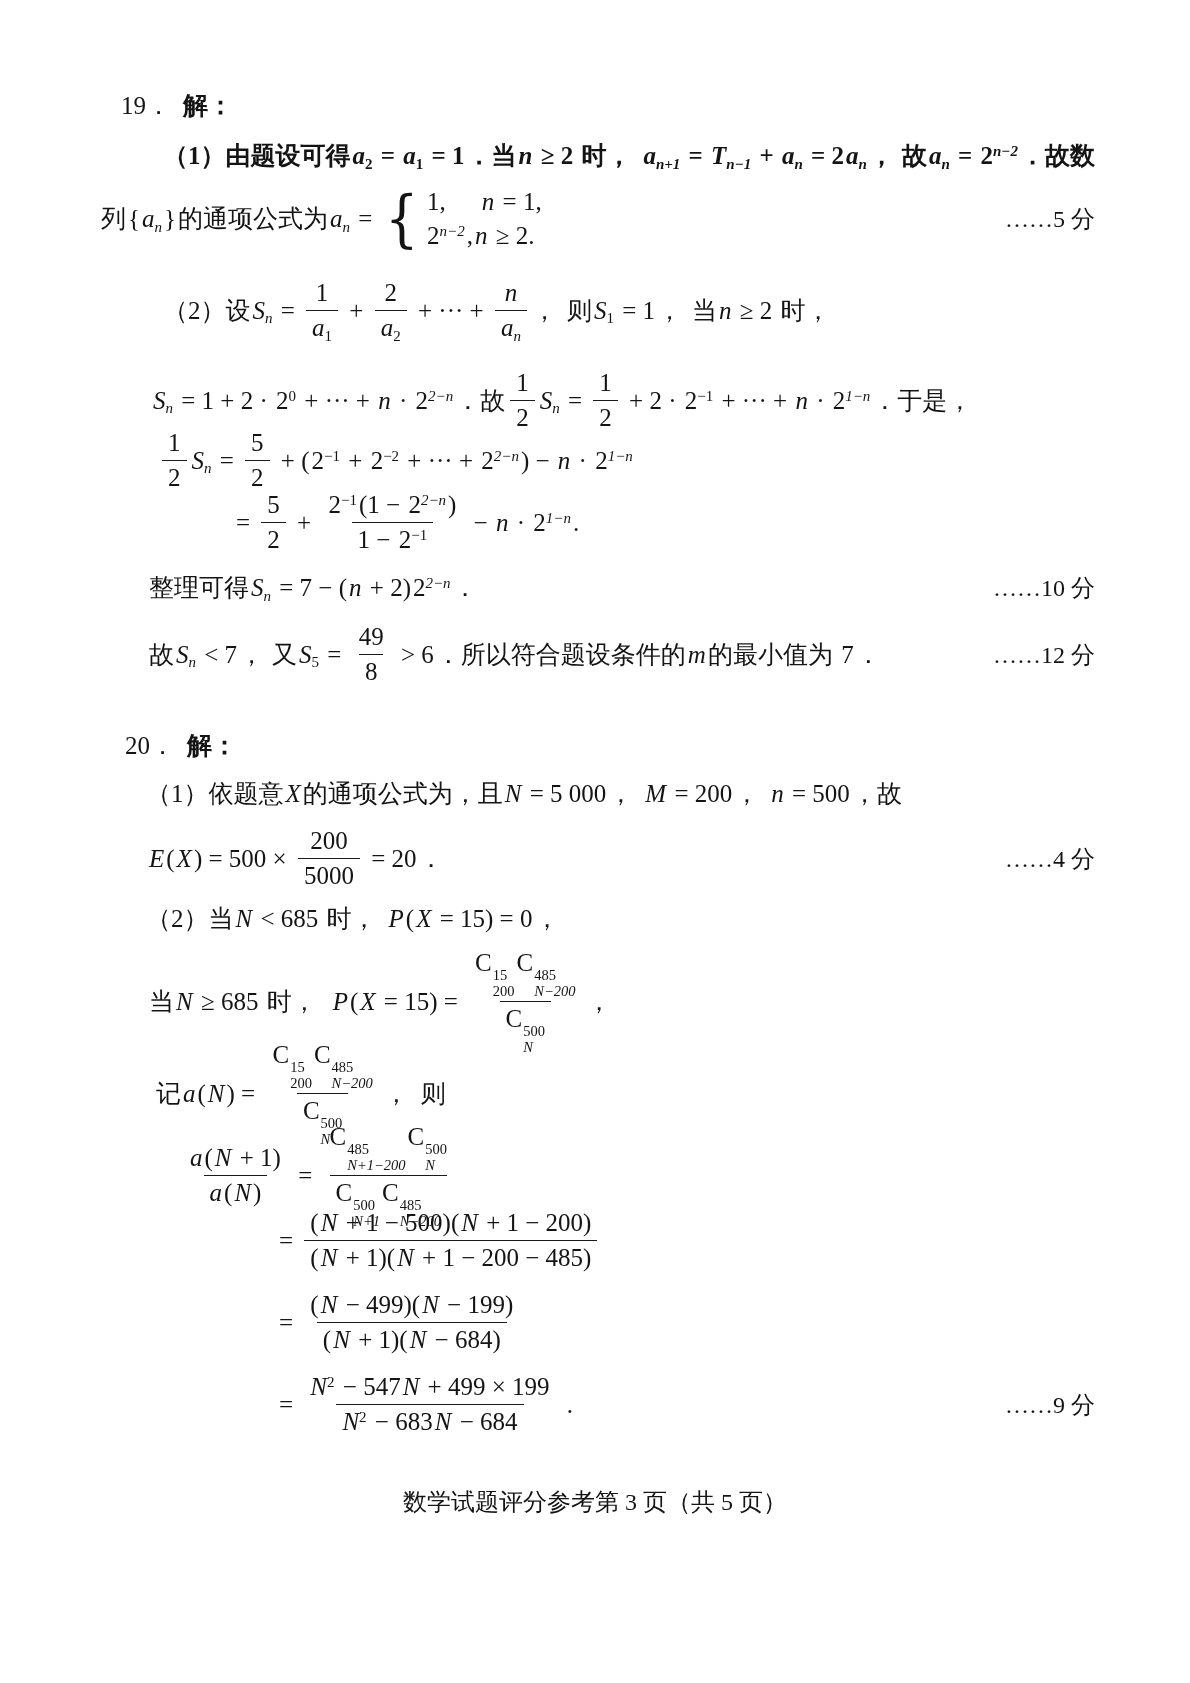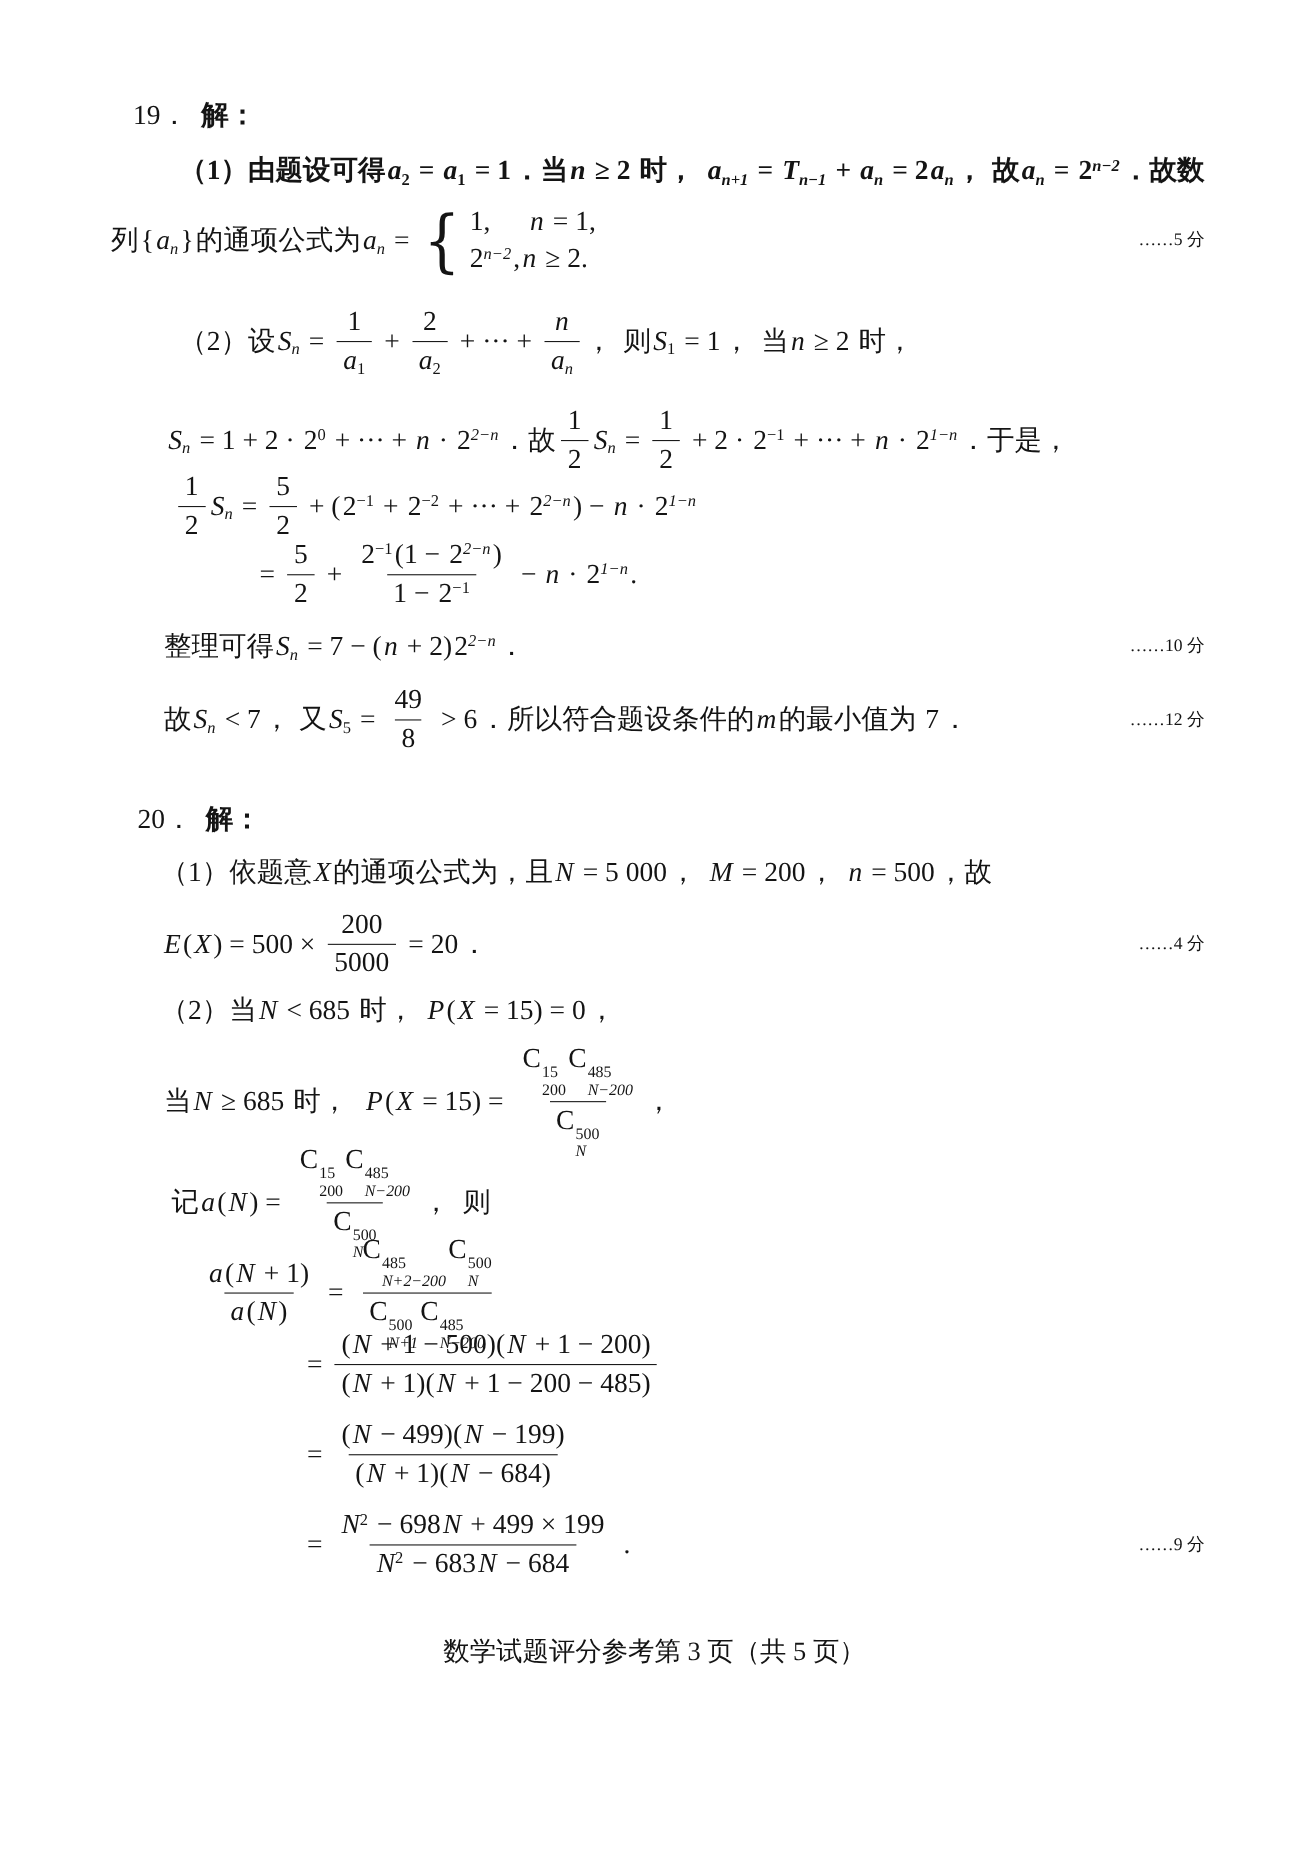--- a/index.html
+++ b/index.html
@@ -48,21 +48,21 @@
   .fr.den{border-top:1.5px solid #1a1a1a;padding:2px 5px 0;}
   .cases{display:inline-flex;align-items:center;margin-left:2px;}
   .brace{
     font-size:62px;font-weight:300;line-height:.92;
     margin-right:5px;transform:scaleX(.85);
     font-family:"DejaVu Serif",serif;
   }
   .rows{display:inline-flex;flex-direction:column;gap:3px;}
   .row{display:flex;align-items:center;line-height:1.25;}
   .spacer{display:inline-block;height:1px;}
-  .score{margin-left:auto;white-space:pre;font-size:16px;align-self:center;}
+  .score{margin-left:auto;white-space:pre;font-size:24px;align-self:center;}
   .footer{
     position:absolute;left:0;right:0;top:1487px;
     text-align:center;font-size:24px;
   }
 </style>
 </head>
 <body>
 
 <div class="sheet">
   <div class="lines-layer">
@@ -427,21 +427,21 @@
             <span class="fr den">
               <span class="seg mi">a</span>
               <span class="seg mr">(</span>
               <span class="seg mi">N</span>
               <span class="seg mr">)</span>
             </span>
           </span>
           <span class="seg mr"> = </span>
           <span class="frac">
             <span class="fr num">
-              <span class="seg mr">C<span class="stk"><span class="">485</span><span class="it">N+2−200</span></span></span>
+              <span class="seg mr">C<span class="stk"><span class="">485</span><span class="it">N+1−200</span></span></span>
               <span class="seg mr">C<span class="stk"><span class="">500</span><span class="it">N</span></span></span>
             </span>
             <span class="fr den">
               <span class="seg mr">C<span class="stk"><span class="">500</span><span class="it">N+1</span></span></span>
               <span class="seg mr">C<span class="stk"><span class="">485</span><span class="it">N−200</span></span></span>
             </span>
           </span>
         </div>
       </div>
       <div class="line" style="top: 1208px;">
@@ -485,21 +485,21 @@
             </span>
           </span>
         </div>
       </div>
       <div class="line" style="top: 1372px;">
         <div class="content" style="margin-left: 178px;">
           <span class="seg mr">= </span>
           <span class="frac">
             <span class="fr num">
               <span class="seg mi">N<span class="sup">2</span></span>
-              <span class="seg mr"> − 698</span>
+              <span class="seg mr"> − 547</span>
               <span class="seg mi">N</span>
               <span class="seg mr"> + 499 × 199</span>
             </span>
             <span class="fr den">
               <span class="seg mi">N<span class="sup">2</span></span>
               <span class="seg mr"> − 683</span>
               <span class="seg mi">N</span>
               <span class="seg mr"> − 684</span>
             </span>
           </span>

